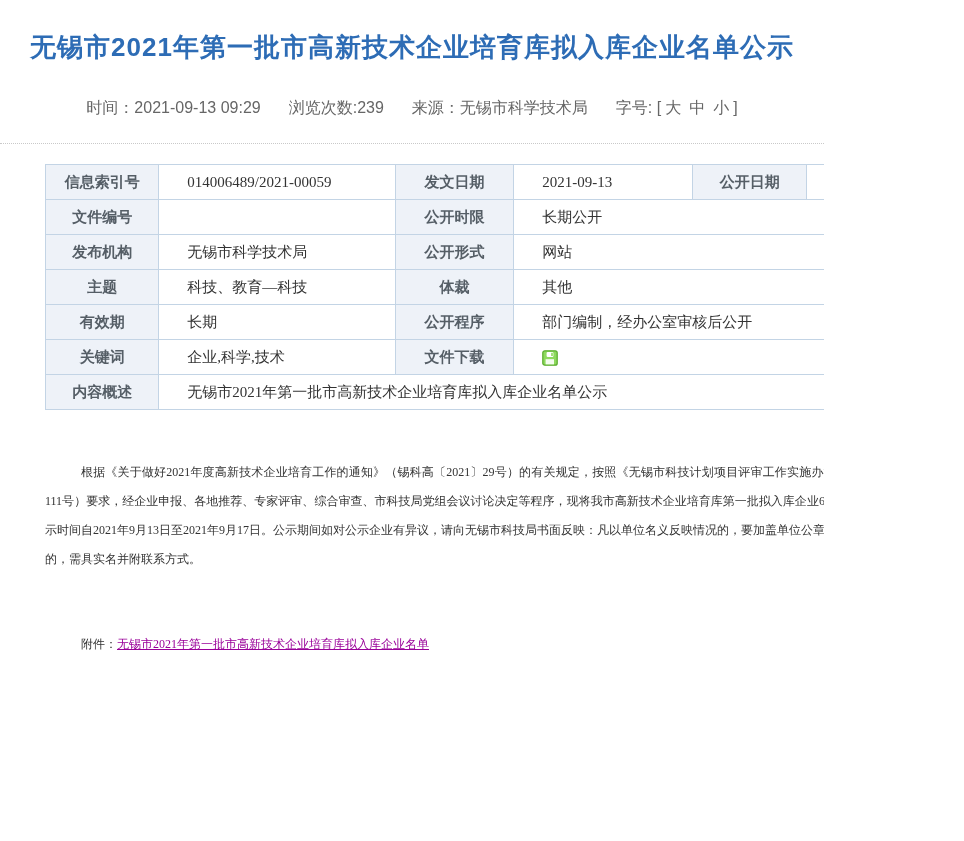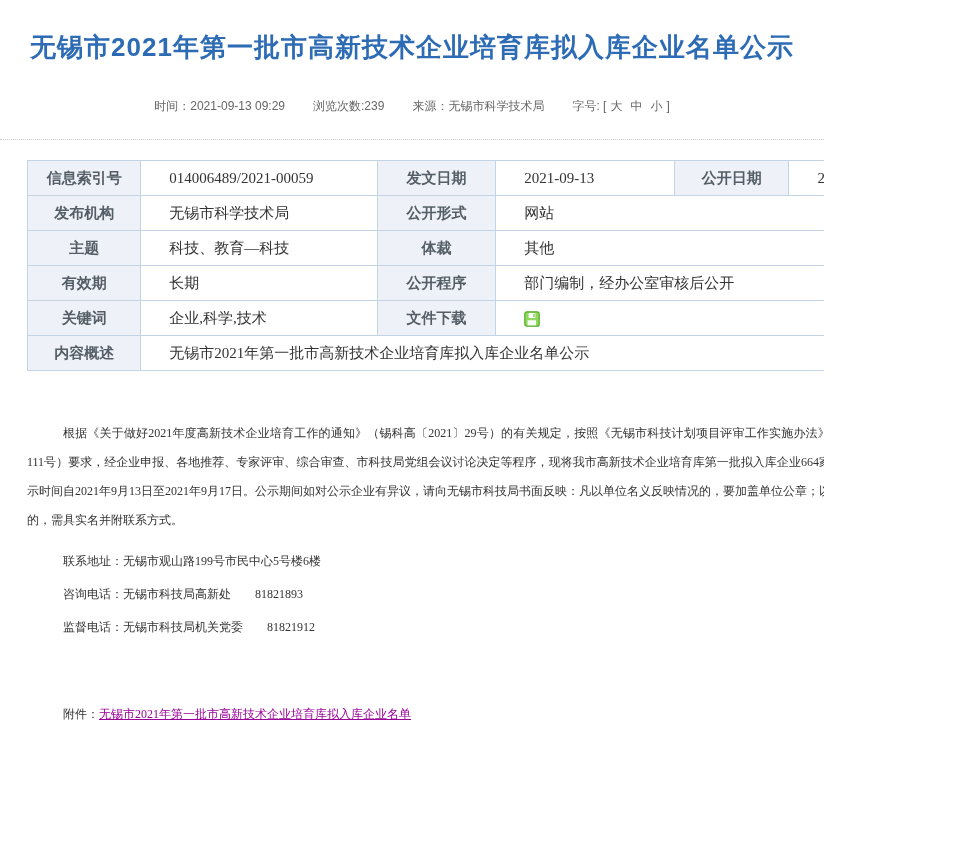--- a/index.html
+++ b/index.html
@@ -17,39 +17,39 @@
     text-align: center;
     font-size: 26px;
     font-weight: bold;
     color: #2d6cb5;
     letter-spacing: 1px;
     font-family: "Liberation Sans", sans-serif;
   }
   .meta {
     margin-top: 33px;
     text-align: center;
-    font-size: 12px;
+    font-size: 16px;
     color: #666666;
   }
   .meta-item { margin: 0 14px; white-space: nowrap; }
   .size-btn {
     color: #666666;
     text-decoration: none;
     margin: 0 4px;
     cursor: pointer;
   }
   .dotted-divider {
     margin-top: 24px;
     border-top: 1px dotted #c9c9c9;
     height: 0;
     width: 100%;
   }
 
   
-  .content { width: 900px; margin-left: 27px; }
+  .content { width: 900px; margin-left: 45px; }
 
   
   .info-table {
     margin-top: 20px;
     width: 100%;
     border-collapse: collapse;
     font-size: 15px;
     color: #333333;
   }
   .info-table td {
@@ -126,20 +126,26 @@
       <tbody>
           <tr>
         <td class="lbl">信息索引号</td>
         <td class="val">014006489/2021-00059</td>
         <td class="lbl">发文日期</td>
         <td class="val">2021-09-13</td>
         <td class="lbl">公开日期</td>
         <td class="val">2021-09-13</td>
       </tr>
       <tr>
+        <td class="lbl">文件编号</td>
+        <td class="val"></td>
+        <td class="lbl">公开时限</td>
+        <td class="val" colspan="3">长期公开</td>
+      </tr>
+      <tr>
         <td class="lbl">发布机构</td>
         <td class="val">无锡市科学技术局</td>
         <td class="lbl">公开形式</td>
         <td class="val" colspan="3">网站</td>
       </tr>
       <tr>
         <td class="lbl">主题</td>
         <td class="val">科技、教育—科技</td>
         <td class="lbl">体裁</td>
         <td class="val" colspan="3">其他</td>
@@ -168,25 +174,20 @@
       <tr>
         <td class="lbl">内容概述</td>
         <td class="val" colspan="5">无锡市2021年第一批市高新技术企业培育库拟入库企业名单公示</td>
       </tr>
     </tbody>
       </table>
 
     <div class="article">
       <p class="para">根据《关于做好2021年度高新技术企业培育工作的通知》（锡科高〔2021〕29号）的有关规定，按照《无锡市科技计划项目评审工作实施办法》（锡科计〔2019〕111号）要求，经企业申报、各地推荐、专家评审、综合审查、市科技局党组会议讨论决定等程序，现将我市高新技术企业培育库第一批拟入库企业664家名单予以公示。公示时间自2021年9月13日至2021年9月17日。公示期间如对公示企业有异议，请向无锡市科技局书面反映：凡以单位名义反映情况的，要加盖单位公章；以个人名义反映情况的，需具实名并附联系方式。</p>
 
-      <div class="contact-group">
-        <p class="contact">联系地址：无锡市观山路199号市民中心5号楼6楼</p>
-        <p class="contact">咨询电话：无锡市科技局高新处　　81821893</p>
-        <p class="contact">监督电话：无锡市科技局机关党委　　81821912</p>
-      </div>
 
       <p class="attachment">
         <span>附件：</span><a class="att-link" href="#">无锡市2021年第一批市高新技术企业培育库拟入库企业名单</a>
       </p>
 
     </div>
 
   </div>
 </div>
 

